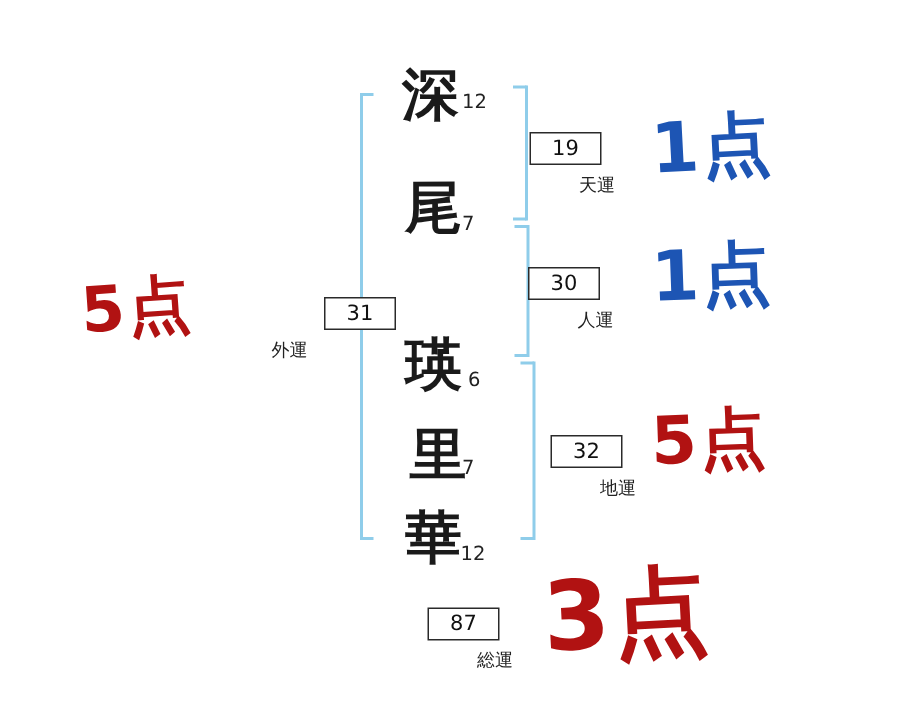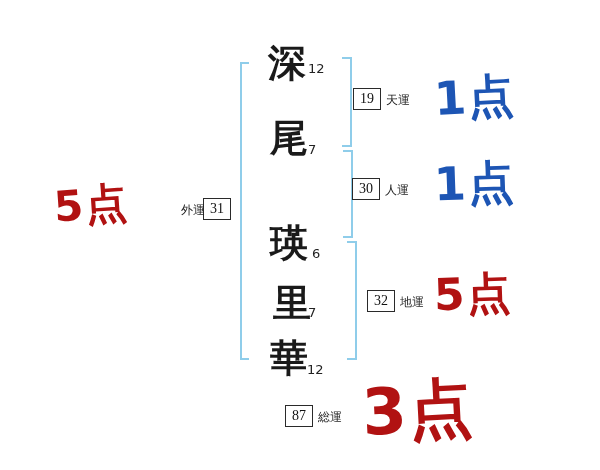--- a/index.html
+++ b/index.html
@@ -15,25 +15,25 @@
   }
   .strokes{
     font-size:13px;color:#222;line-height:1;
     font-family:"DejaVu Sans",sans-serif;
   }
   
   .bv{width:2px;background:#8fcdea;}
   .bh{height:2px;background:#8fcdea;}
   
   .fbox{
-    width:28px;height:22px;border:1.5px solid #2a2a2a;background:#fff;
+    width:48px;height:22px;border:1.5px solid #2a2a2a;background:#fff;
     display:flex;align-items:center;justify-content:center;
-    font-size:14px;color:#111;box-sizing:border-box;font-family:Liberation Serif, serif;
+    font-size:14px;color:#111;box-sizing:border-box;
   }
-  .flabel{font-size:12px;color:#222;line-height:1;}
+  .flabel{font-size:12px;color:#222;line-height:1;margin-top:23px;}
   
   .score{
     font-weight:bold;line-height:1;letter-spacing:2px;
     font-family:"DejaVu Sans",sans-serif;
   }
   .score.red{color:#b11212;}
   .score.blue{color:#1d55b4;}
 </style>
 </head>
 <body>
@@ -81,21 +81,21 @@
 
   <div class="abs fbox" style="left:353px;top:88px;">19</div>
   <div class="abs flabel" style="left:386px;top:94px;">天運</div>
 
   <div class="abs fbox" style="left:352px;top:178px;">30</div>
   <div class="abs flabel" style="left:385px;top:184px;text-align:center;">人運</div>
 
   <div class="abs fbox" style="left:367px;top:290px;">32</div>
   <div class="abs flabel" style="left:400px;top:296px;">地運</div>
 
-  <div class="abs fbox" style="left:203px;top:198px;">31</div>
+  <div class="abs fbox" style="left:216px;top:198px;">31</div>
   <div class="abs flabel" style="left:181px;top:204px;">外運</div>
 
   <div class="abs fbox" style="left:285px;top:405px;">87</div>
   <div class="abs flabel" style="left:318px;top:411px;text-align:right;">総運</div>
 
   <div class="abs score red" style="left:54px;top:184px;font-size:42px;transform:rotate(-4deg);">5点</div>
   <div class="abs score blue" style="left:434px;top:74px;font-size:46px;transform:rotate(-3deg);">1点</div>
   <div class="abs score blue" style="left:434px;top:160px;font-size:46px;transform:rotate(-2deg);">1点</div>
   <div class="abs score red" style="left:434px;top:272px;font-size:44px;transform:rotate(-2deg);">5点</div>
   <div class="abs score red" style="left:362px;top:378px;font-size:64px;transform:rotate(-3deg);">3点</div>

